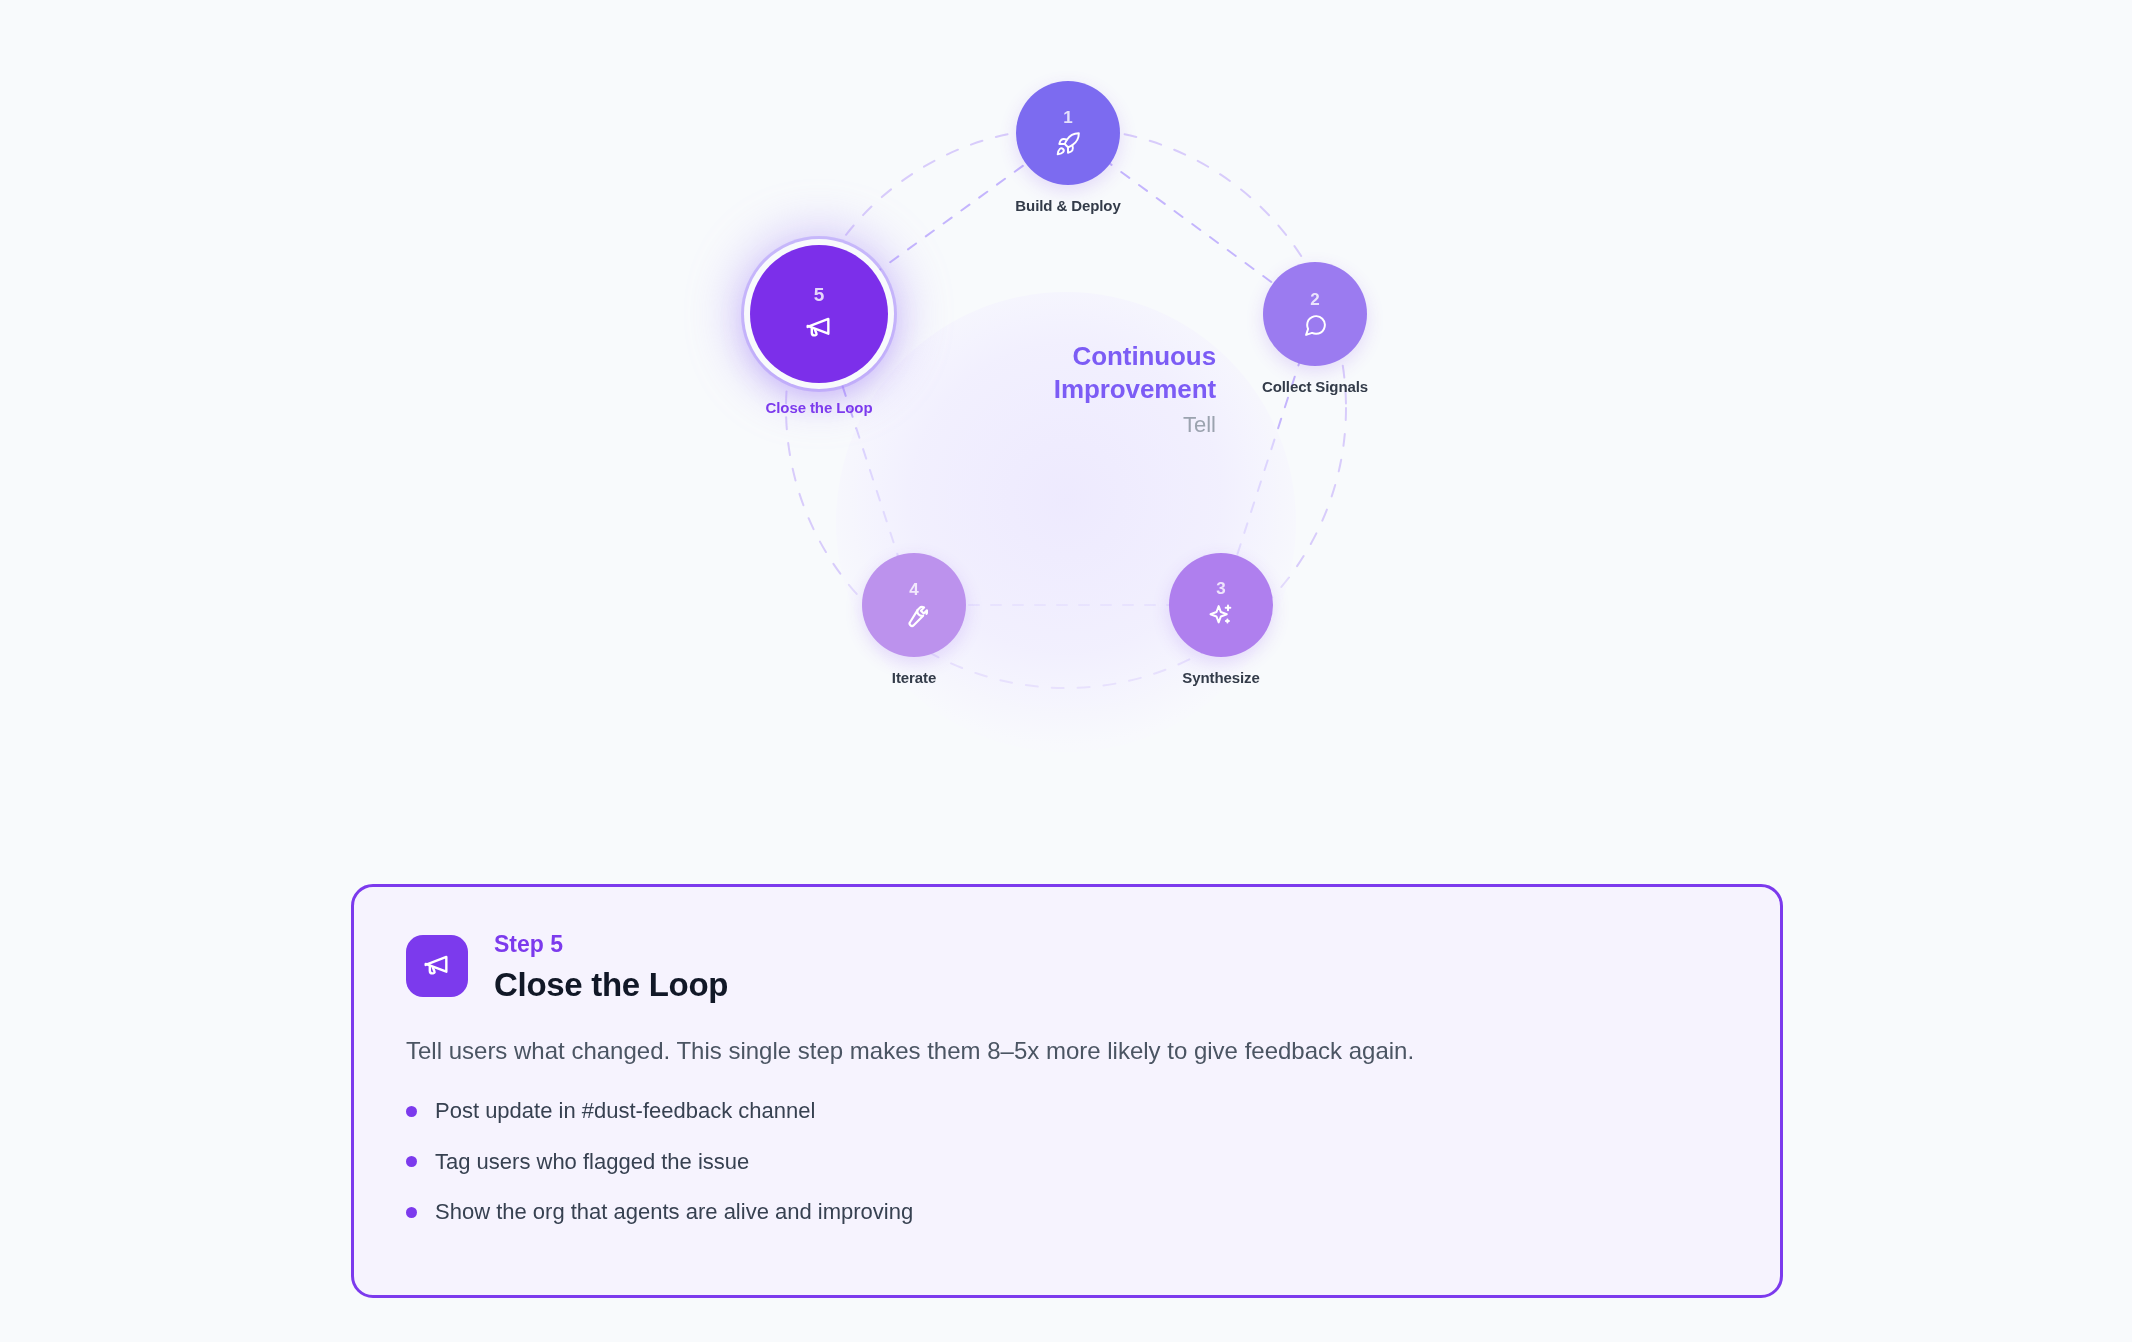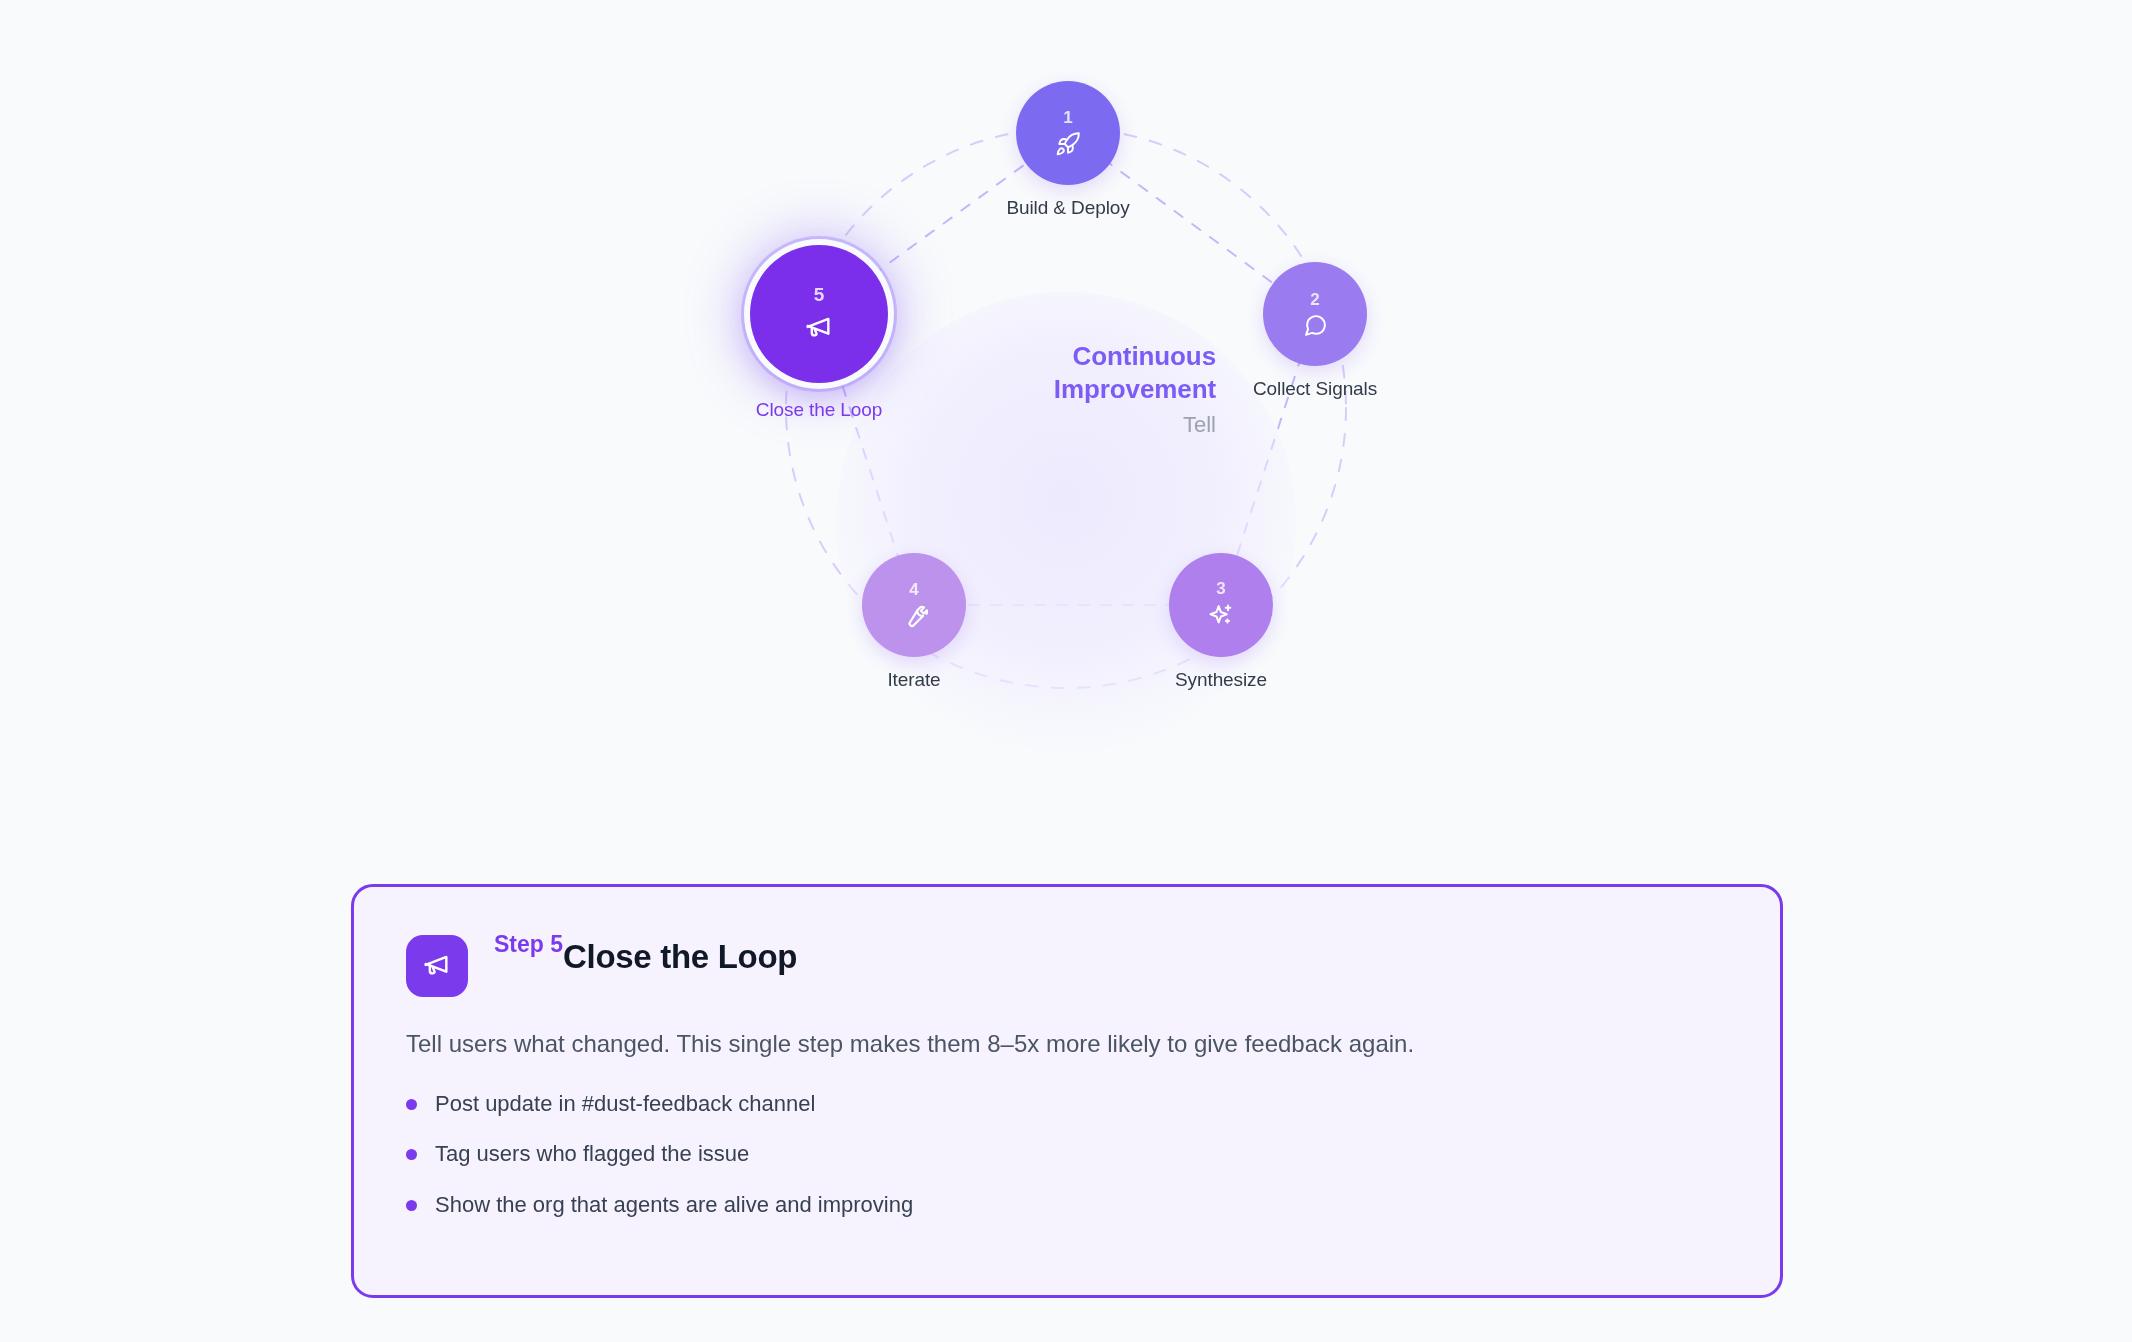--- a/index.html
+++ b/index.html
@@ -104,22 +104,22 @@
     color: rgba(255,255,255,0.80);
     line-height: 1;
     margin-bottom: 3px;
   }
   .node-icon svg { display: block; }
   .node-label {
     position: absolute;
     top: 100%;
     margin-top: 12px;
     white-space: nowrap;
-    font-size: 19px;
-    font-weight: 400;
+    font-size: 15px;
+    font-weight: 700;
     color: #333B49;
     letter-spacing: -0.1px;
   }
   .node.active .node-label { color: #7C3AED; }
 
   .node.active .node-circle {
     box-shadow: 0 0 0 6px #F8FAFC,
                 0 0 0 9px rgba(167,139,250,0.45),
                 0 0 46px 18px rgba(167,139,250,0.38),
                 0 10px 30px rgba(124,58,237,0.30);
@@ -149,21 +149,21 @@
     flex: 0 0 auto;
     width: 62px;
     height: 62px;
     border-radius: 17px;
     background: #7C3AED;
     display: flex;
     align-items: center;
     justify-content: center;
     margin-top: 4px;
   }
-  .card-head-text { display: flex; }
+  .card-head-text { display: flex; flex-direction: column; }
   .card-step {
     font-size: 23px;
     font-weight: 700;
     color: #7C3AED;
     line-height: 1.2;
   }
   .card-title {
     margin-top: 6px;
     font-size: 33px;
     font-weight: 700;

